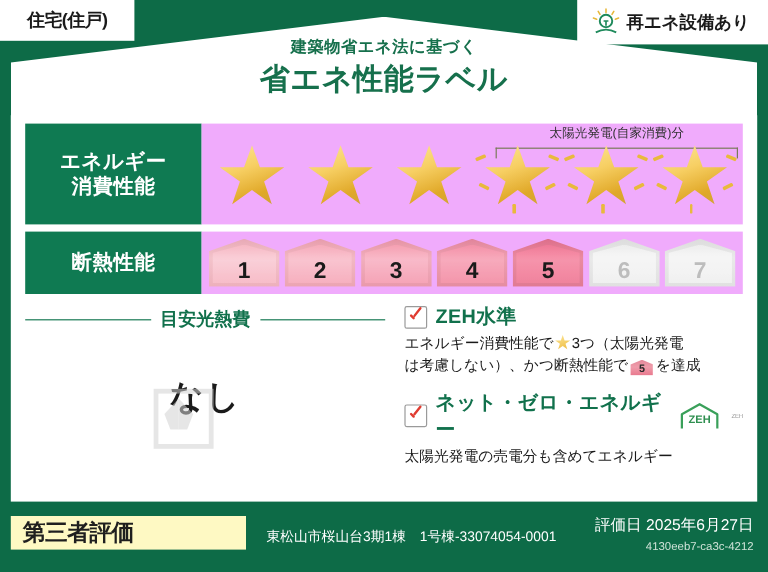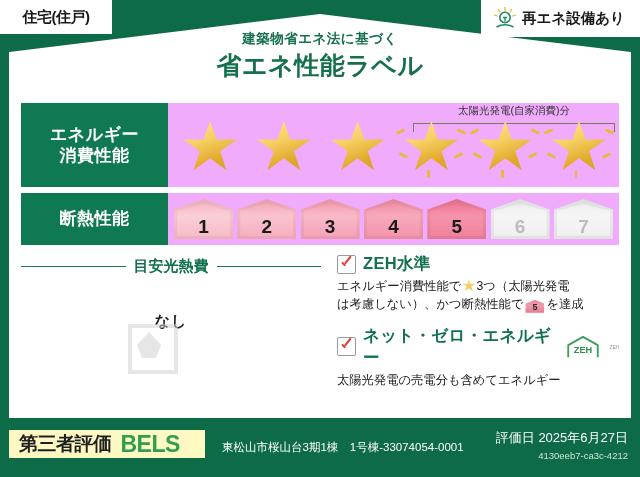--- a/index.html
+++ b/index.html
@@ -111,21 +111,21 @@
   #bottom{position:relative;margin:8px 12px 0 12px;height:150px;}
   #cost-pane{
     position:absolute;left:0;top:0;width:300px;bottom:0;
   }
   #cost-head{
     display:flex;align-items:center;gap:8px;margin-top:4px;
   }
   #cost-head .rule{flex:1;height:1.5px;background:#1a7a55;}
   #cost-head .t{font-size:15px;font-weight:bold;color:#11714c;white-space:nowrap;}
   #cost-value{
-    text-align:center;font-size:15px;font-weight:bold;color:#1a1a1a;
+    text-align:center;font-size:28px;font-weight:bold;color:#1a1a1a;
     margin-top:36px;letter-spacing:1px;
   }
 
   #zeh-pane{position:absolute;left:316px;right:0;top:0;bottom:0;}
   .zeh-block{margin-bottom:11px;}
   .zeh-head{display:flex;align-items:center;gap:7px;}
   .checkbox{
     width:17px;height:17px;border:1.5px solid #9a9a9a;background:#fff;
     position:relative;flex:none;border-radius:2px;
   }
@@ -352,21 +352,20 @@
         <path d="M17 17 L29 17 L24 30 L17 30 Z" fill="#d2d2d2"></path>
         <path d="M17 17 L5 17 L10 30 L17 30 Z" fill="#d2d2d2"></path>
         <path d="M17 4 L5 17 L17 17 Z" fill="#d2d2d2"></path>
       </svg>
     </span>
   </div>
 
   <div id="footer">
     <div id="bels-box">
       <span id="bels-label">第三者評価</span>
-      <span id="bels-logo">BELS</span>
     </div>
     <div id="footer-address">東松山市桜山台3期1棟　1号棟-33074054-0001</div>
     <div id="footer-right">
       <div id="eval-date">評価日 2025年6月27日</div>
       <div id="doc-id">4130eeb7-ca3c-4212</div>
     </div>
   </div>
 
 </div>
 

